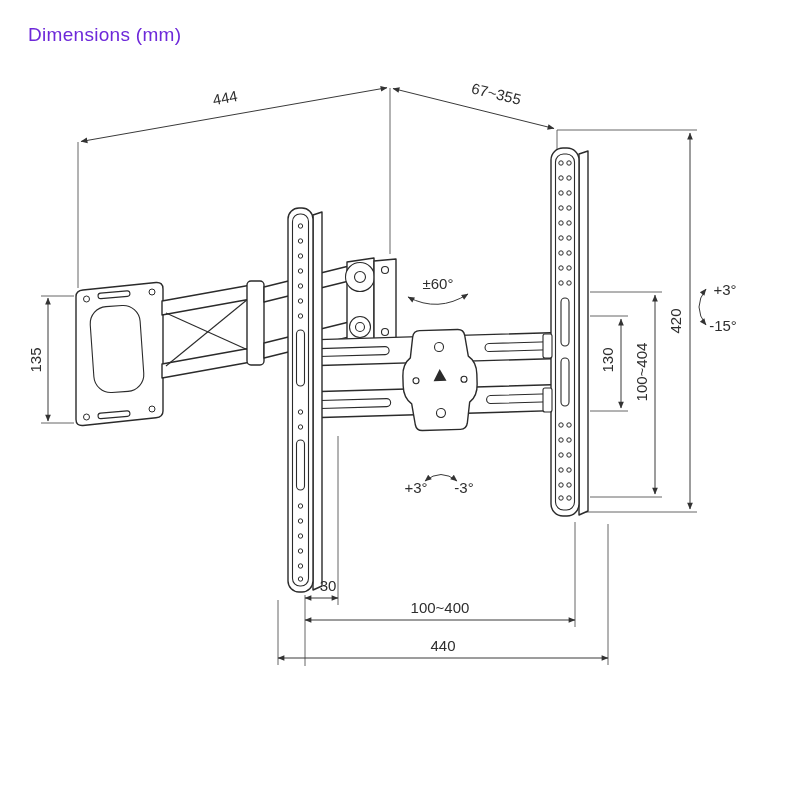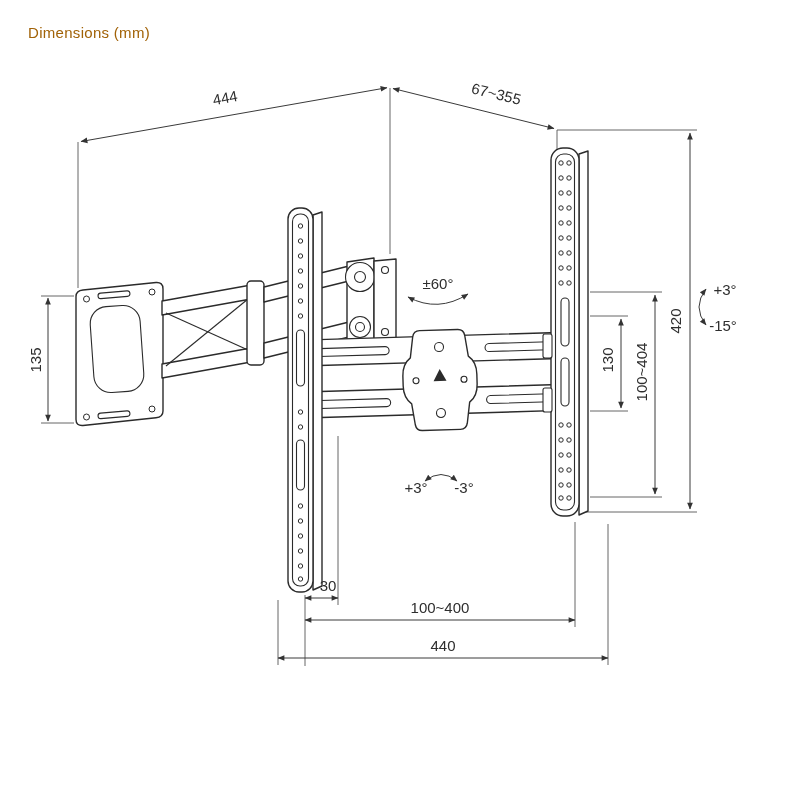--- a/index.html
+++ b/index.html
@@ -1,17 +1,17 @@
 <!DOCTYPE html>
 <html><head>
 <meta charset="utf-8">
 <style>
   html,body{margin:0;padding:0;background:#ffffff;}
   .page{position:relative;width:800px;height:800px;background:#ffffff;font-family:"Liberation Sans",sans-serif;overflow:hidden;}
-  .title{position:absolute;left:28px;top:24px;font-size:15px;color:#a16207;letter-spacing:.3px;}
+  .title{position:absolute;left:28px;top:24px;font-size:19px;color:#6d28d9;letter-spacing:.3px;}
   svg{position:absolute;left:0;top:0;}
   .objf{fill:#ffffff;stroke:#2b2b2b;stroke-width:1.4;stroke-linejoin:round;}
   .det{fill:none;stroke:#2b2b2b;stroke-width:1.1;}
   .detf{fill:#ffffff;stroke:#2b2b2b;stroke-width:1.1;}
   .hole{fill:#ffffff;stroke:#2b2b2b;stroke-width:1;}
   .ext{fill:none;stroke:#565656;stroke-width:0.9;}
   .dim{fill:none;stroke:#3a3a3a;stroke-width:1;marker-start:url(#arr);marker-end:url(#arr);}
   .lbl{font-family:"Liberation Sans",sans-serif;font-size:15px;fill:#2e2e2e;text-anchor:middle;}
   .dark{fill:#2b2b2b;}
 </style>

